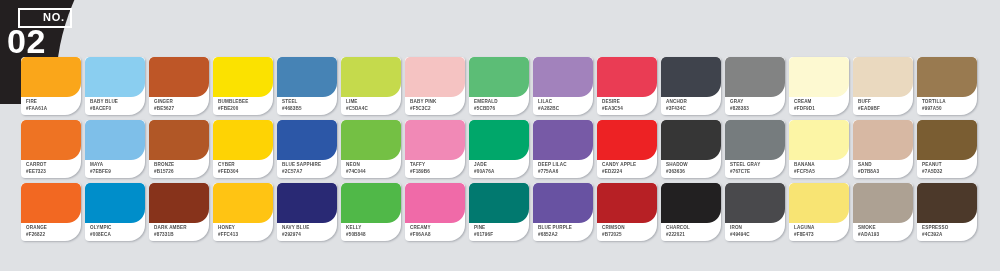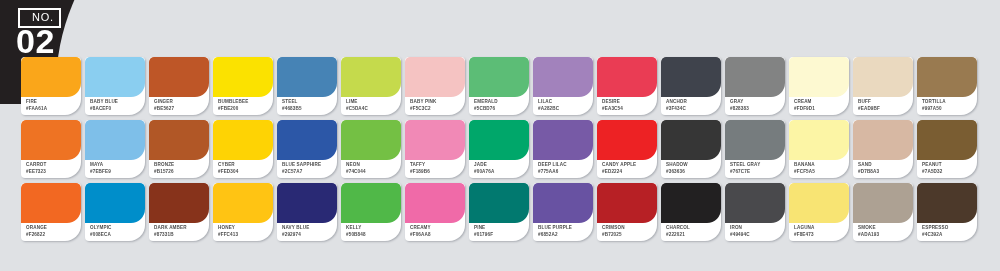--- a/index.html
+++ b/index.html
@@ -42,29 +42,29 @@
     border-radius: 50%;
     background: #dfe1e4;
   }
   .no-box {
     position: absolute;
     left: 18px;
     top: 8px;
     border: 2px solid #ffffff;
     color: #ffffff;
     font-size: 11px;
-    font-weight: normal;
+    font-weight: bold;
     letter-spacing: 0.8px;
     line-height: 1;
-    padding: 2px 5px 3px 12px;
+    padding: 2px 5px 3px 23px;
     z-index: 3;
   }
   .no-num {
     position: absolute;
-    left: 16px;
+    left: 7px;
     top: 24px;
     color: #ffffff;
     font-size: 34px;
     font-weight: bold;
     letter-spacing: 0.5px;
     line-height: 1;
     z-index: 3;
   }
 
   

